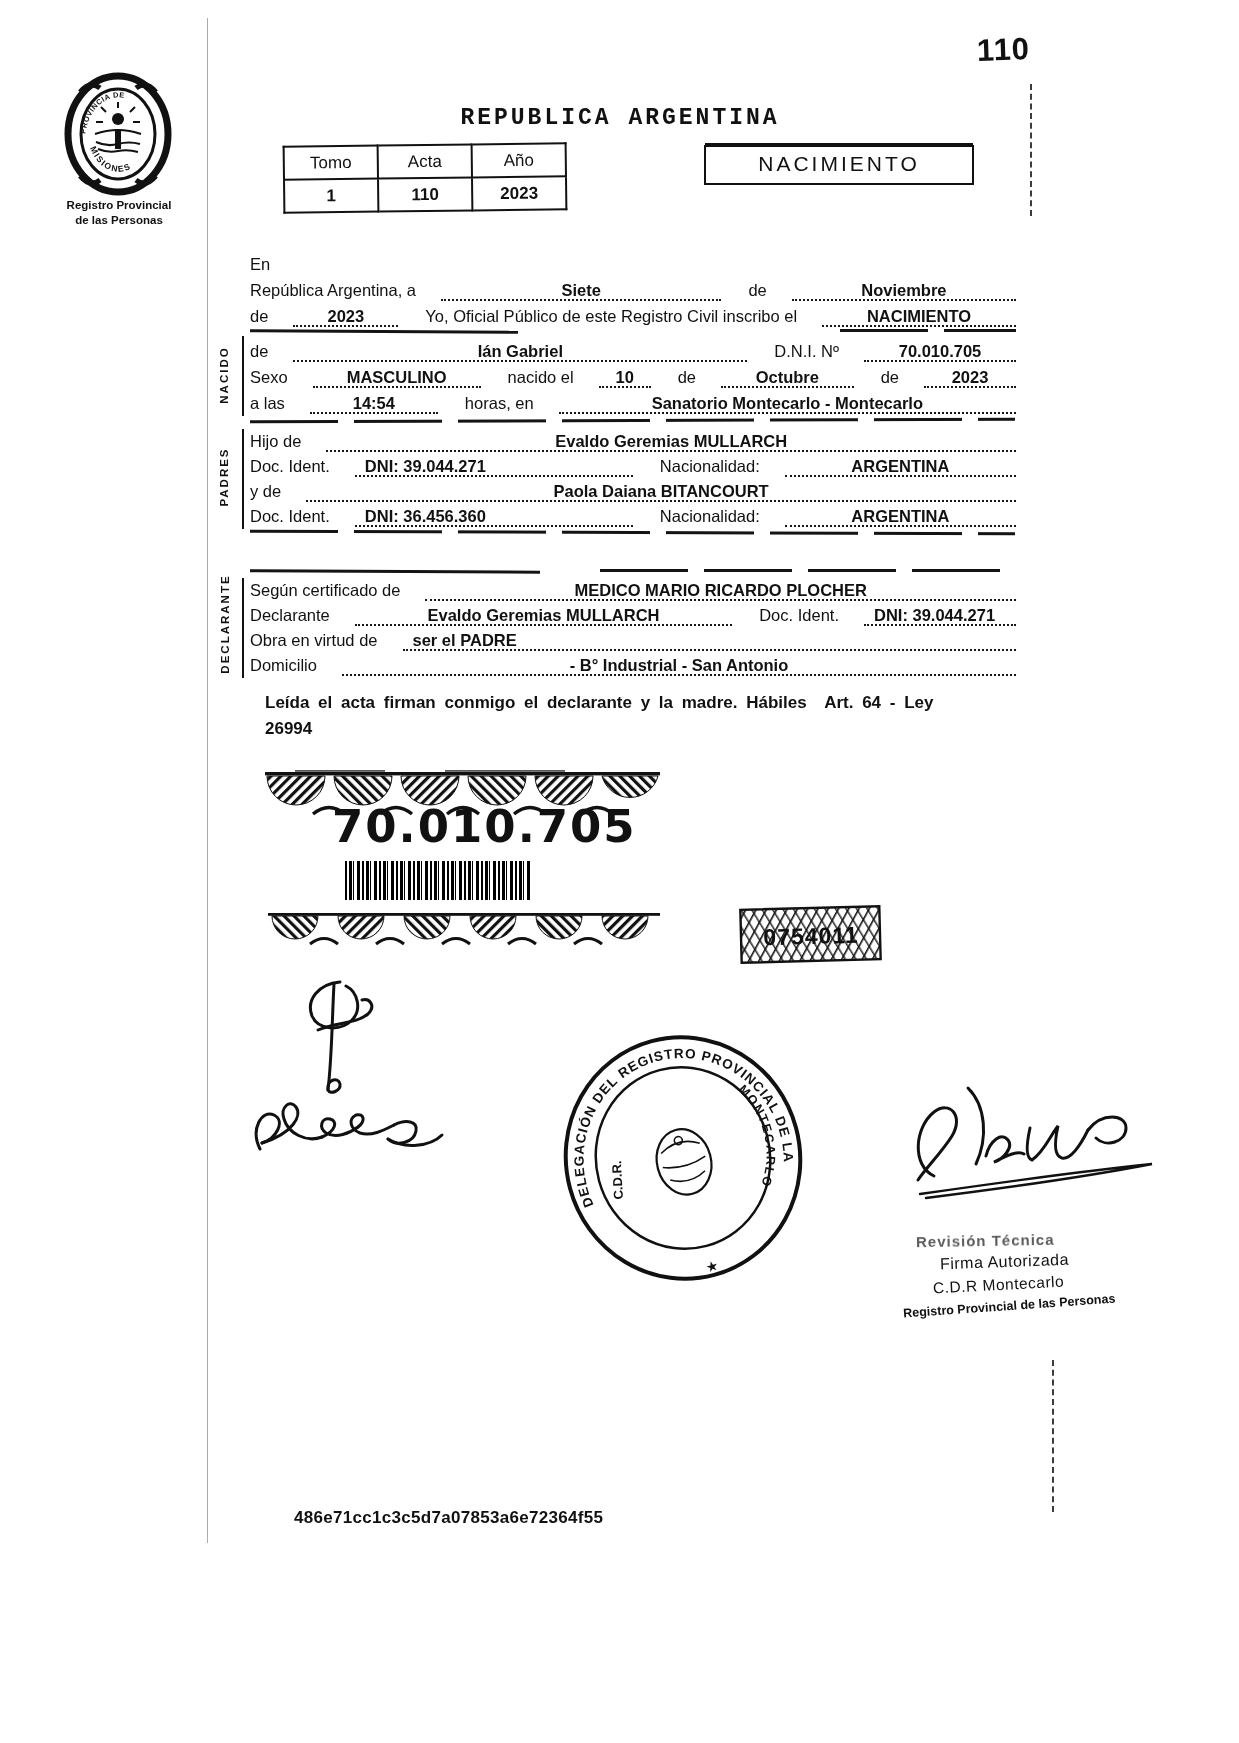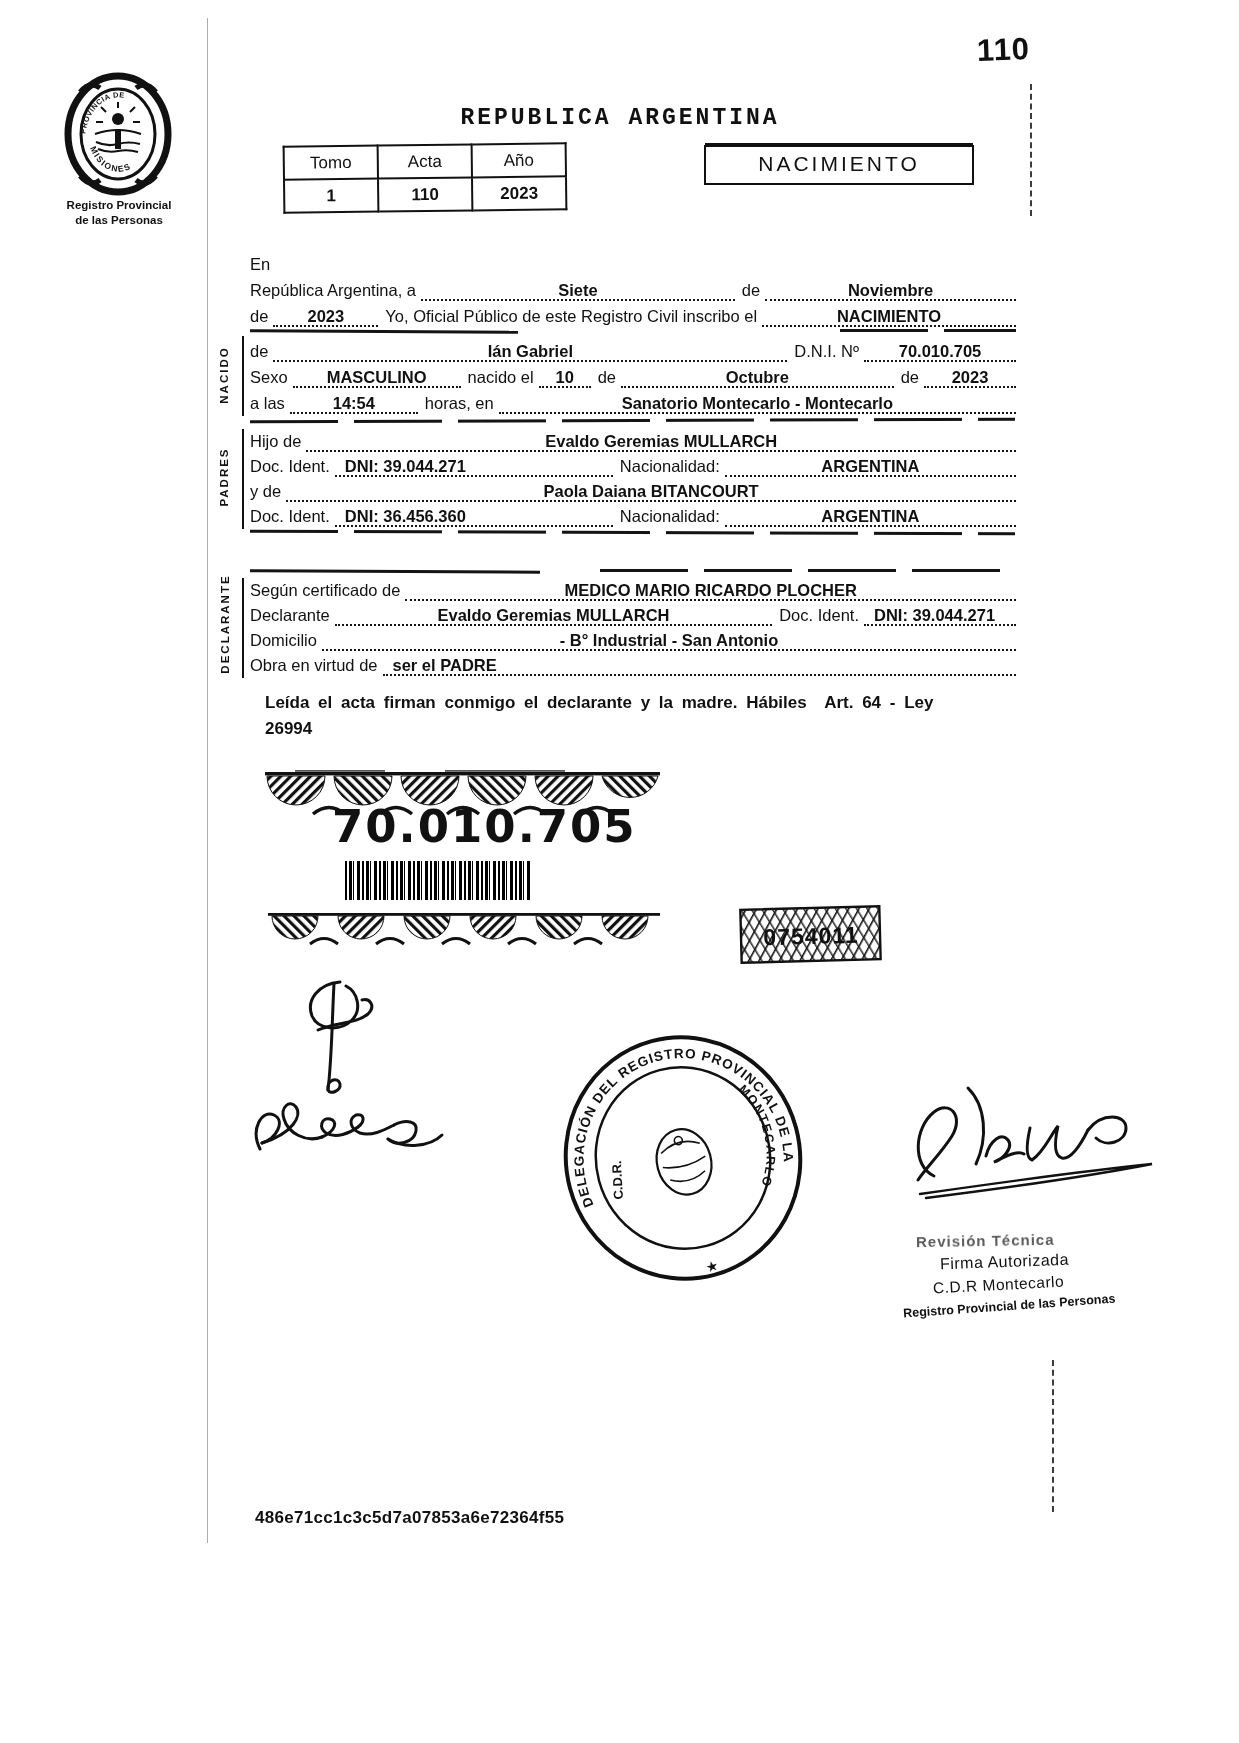--- a/index.html
+++ b/index.html
@@ -17,21 +17,21 @@
   .acta-table{border-collapse:collapse;transform:rotate(-.7deg);}
   .acta-table td{border:2.2px solid #111;text-align:center;font-size:17px;
                  width:92px;height:31px;padding:0;}
   .acta-table tr.vals td{font-weight:bold;}
   .type-box{border:2.4px solid #111;text-align:center;font-size:21px;letter-spacing:3px;
             font-weight:500;line-height:34px;box-shadow:0 -3px 0 -1px #111;}
   .pageno{font-size:31px;font-weight:bold;transform:rotate(-2deg);letter-spacing:1px;}
   .seal-caption{font-size:11.5px;font-weight:bold;text-align:center;line-height:1.3;}
 
   
-  .row{display:flex;align-items:flex-end;height:26px;font-size:16.5px;white-space:nowrap;}
+  .row{display:flex;align-items:flex-end;height:26px;font-size:16.5px;white-space:nowrap;gap:20px;}
   .lbl{padding:0 5px 1px 0;}
   .lbl.after{padding-left:7px;}
   .fill{border-bottom:2.6px dotted #161616;text-align:center;font-weight:bold;
         line-height:1.05;min-width:30px;}
   .grow{flex:1;}
   .ta-left{text-align:left;padding-left:10px;}
   .rail{border-left:2.6px solid #111;width:0;}
   .vlabel{font-size:11.5px;font-weight:bold;letter-spacing:2px;text-align:center;
           transform:rotate(-90deg);transform-origin:center;}
   .sep{height:3px;background:repeating-linear-gradient(90deg,#141414 0 88px,rgba(0,0,0,0) 88px 104px);}
@@ -46,21 +46,21 @@
       #000 0 2px,#fff 2px 4px,#000 4px 7px,#fff 7px 8px,
       #000 8px 9px,#fff 9px 12px,#000 12px 15px,#fff 15px 17px);}
 
   
   .signer{font-size:15px;color:#5c5c5c;letter-spacing:1px;transform:rotate(-1deg);
           filter:blur(.4px);font-weight:bold;}
   .auth1{font-size:16px;transform:rotate(-2deg);letter-spacing:.5px;}
   .auth2{font-size:15.5px;transform:rotate(-3deg);letter-spacing:.5px;}
   .auth3{font-size:12.5px;font-weight:bold;transform:rotate(-4deg);}
 
-  .hash{font-size:17px;font-weight:bold;letter-spacing:.3px;}
+  .hash{font-size:17px;font-weight:bold;letter-spacing:.3px;margin-left:39px;}
   svg text{font-family:"Liberation Sans",sans-serif;}
 </style>
 </head>
 <body>
 
 <div class="sheet">
 
   <div class="abs fold" style="left:207px;top:18px;height:1525px;"></div>
   <div class="abs vdash" style="left:1030px;top:84px;height:132px;"></div>
   <div class="abs vdash" style="left:1052px;top:1360px;height:152px;"></div>
@@ -198,26 +198,26 @@
       <span class="lbl">Según certificado de</span>
       <span class="fill grow">MEDICO MARIO RICARDO PLOCHER</span>
     </div>
     <div class="row" style="height:25px;">
       <span class="lbl">Declarante</span>
       <span class="fill grow">Evaldo Geremias MULLARCH</span>
       <span class="lbl after">Doc. Ident.</span>
       <span class="fill ta-left" style="width:142px;">DNI: 39.044.271</span>
     </div>
     <div class="row" style="height:25px;">
+      <span class="lbl">Obra en virtud de</span>
+      <span class="fill grow ta-left">ser el PADRE</span>
+    </div>
+    <div class="row" style="height:25px;">
       <span class="lbl">Domicilio</span>
       <span class="fill grow">- B° Industrial - San Antonio</span>
-    </div>
-    <div class="row" style="height:25px;">
-      <span class="lbl">Obra en virtud de</span>
-      <span class="fill grow ta-left">ser el PADRE</span>
     </div>
   </div>
 
   <div class="abs closing" style="left:265px;top:690px;width:772px;">
     <div>Leída el acta firman conmigo el declarante y la madre. Hábiles&nbsp;&nbsp;Art. 64 - Ley</div>
     <div>26994</div>
   </div>
 
   <svg class="abs" style="left:265px;top:770px;" width="395" height="46" viewBox="0 0 395 46">
     <defs>

